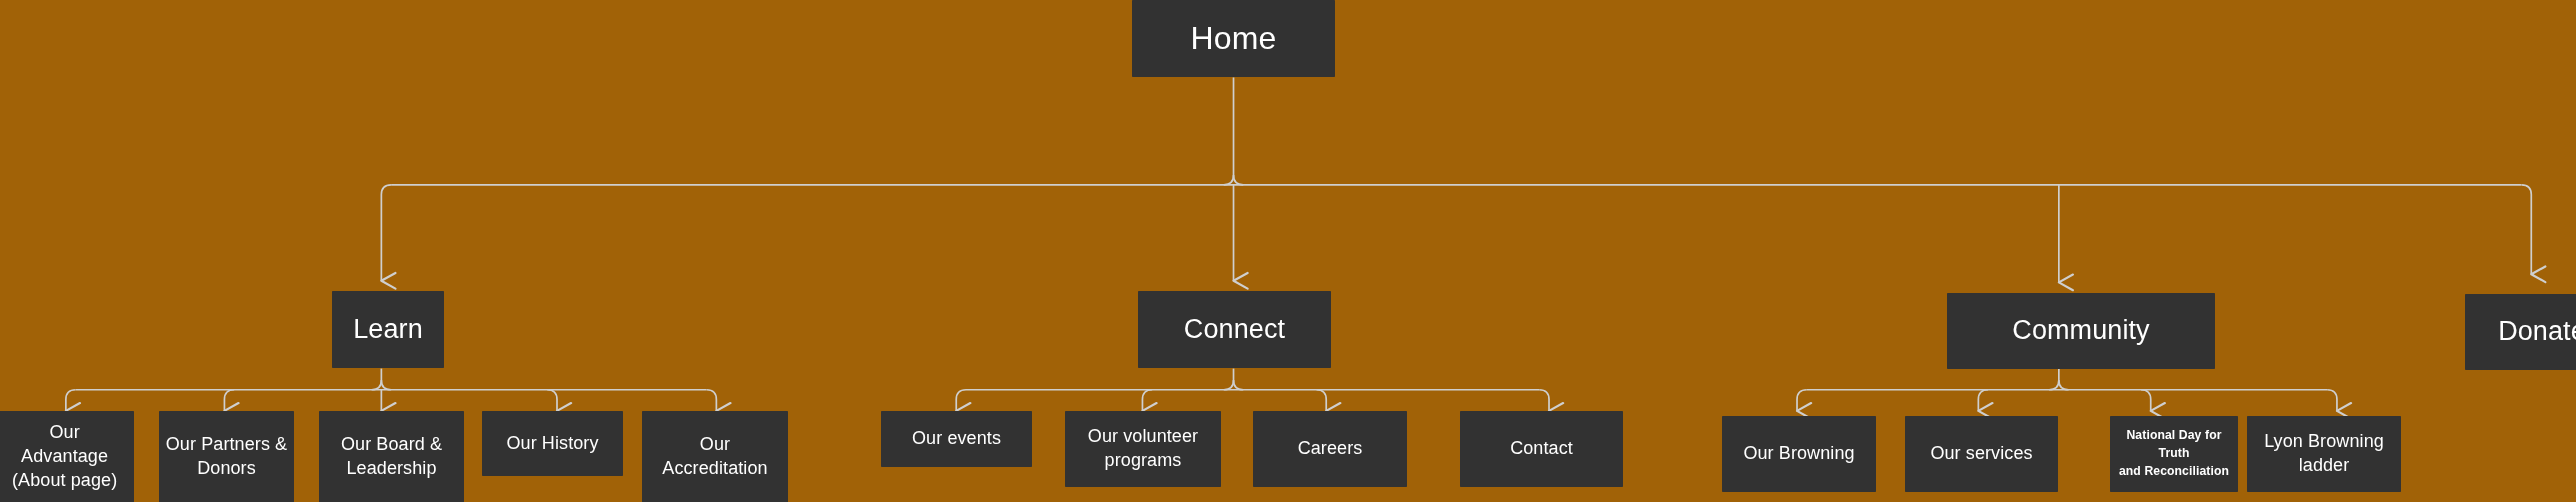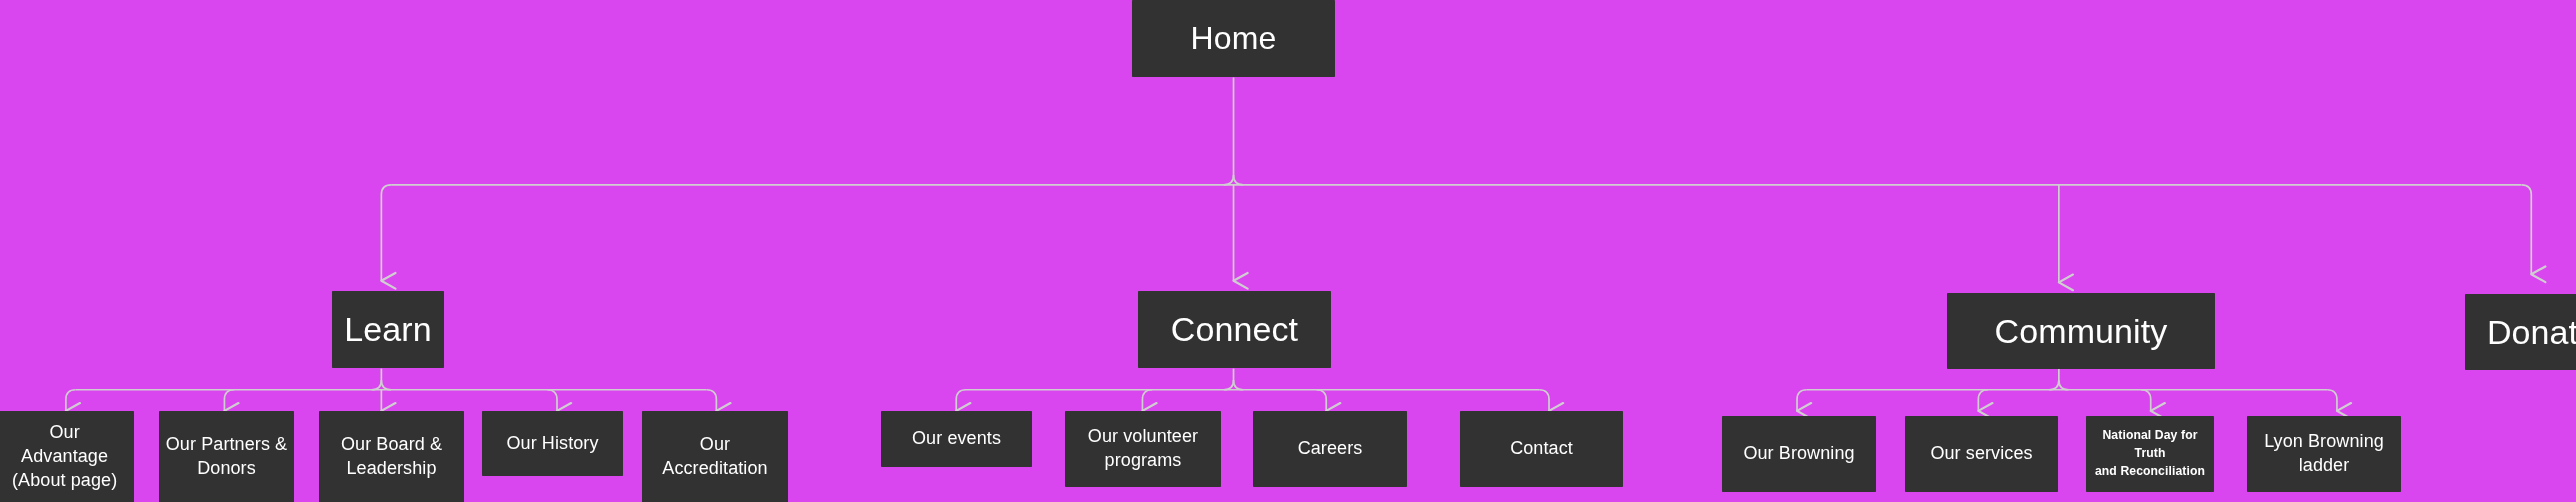--- a/index.html
+++ b/index.html
@@ -15,21 +15,21 @@
   body {
     font-family: "Liberation Sans", sans-serif;
     color: #ffffff;
     position: relative;
   }
 
   #canvas {
     position: relative;
     width: 2576px;
     height: 503px;
-    background: #d946ef;
+    background: #a16207;
   }
 
   
   #wires {
     position: absolute;
     left: 0;
     top: 0;
     width: 2576px;
     height: 503px;
     pointer-events: none;
@@ -53,27 +53,27 @@
   .node-label {
     display: block;
     width: 100%;
     white-space: pre-line;
   }
 
   
   .lvl1 { font-size: 32px; font-weight: 400; letter-spacing: 0.1px; }
 
   
-  .lvl2 { font-size: 34px; font-weight: 400; letter-spacing: 0.1px; text-align: center; }
+  .lvl2 { font-size: 27px; font-weight: 400; letter-spacing: 0.1px; text-align: center; }
 
   
   .lvl3 { font-size: 18px; font-weight: 400; letter-spacing: 0.1px; }
 
   
-  .lvl3.tiny { font-size: 12.2px; font-weight: 700; line-height: 1.45; }
+  .lvl3.tiny { font-size: 12.2px; font-weight: 700; line-height: 1.45; margin-left: 24px; }
 </style>
 </head>
 <body>
 
 <div id="canvas">
 
   <svg id="wires" viewBox="0 0 3168 618" width="2576" height="503" xmlns="http://www.w3.org/2000/svg">
     <defs>
       <marker id="arrow" viewBox="0 0 12 12" refX="6" refY="10" markerWidth="11" markerHeight="11" orient="auto">
         <path d="M1,1 L6,10 L11,1" fill="none" stroke="#cfcfcf" stroke-width="1.4" stroke-linecap="round" stroke-linejoin="round"></path>

